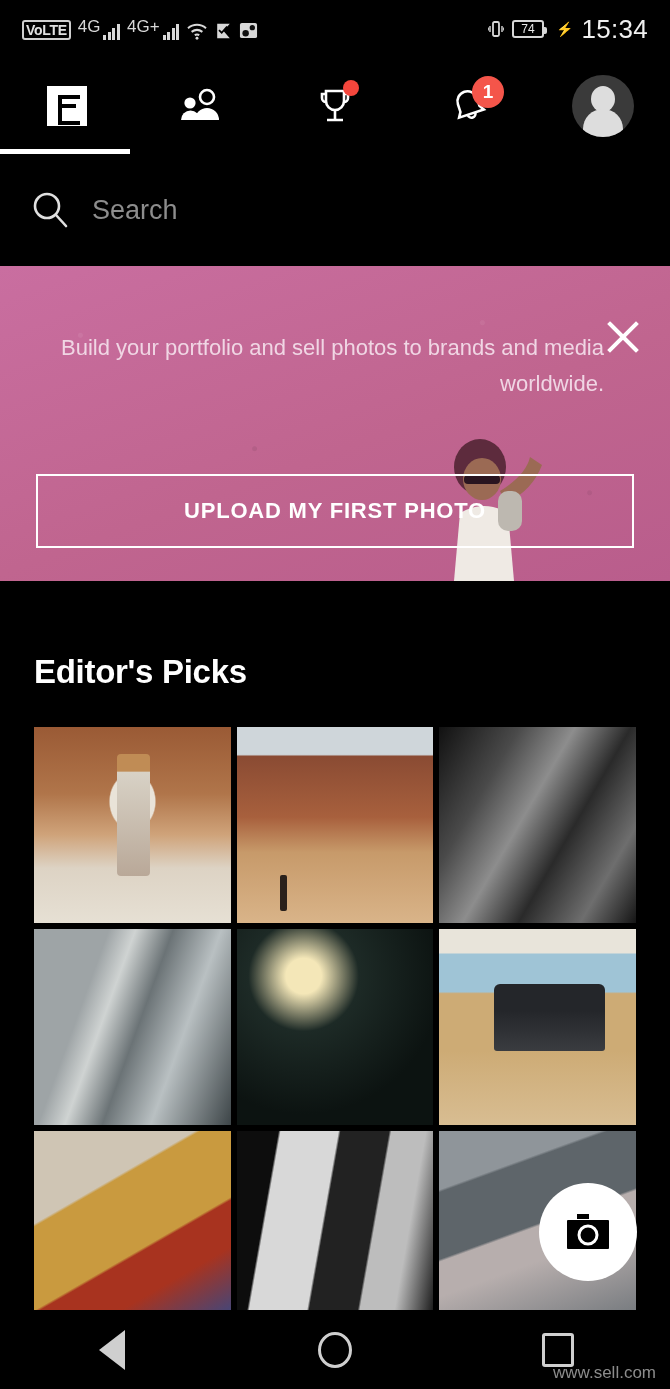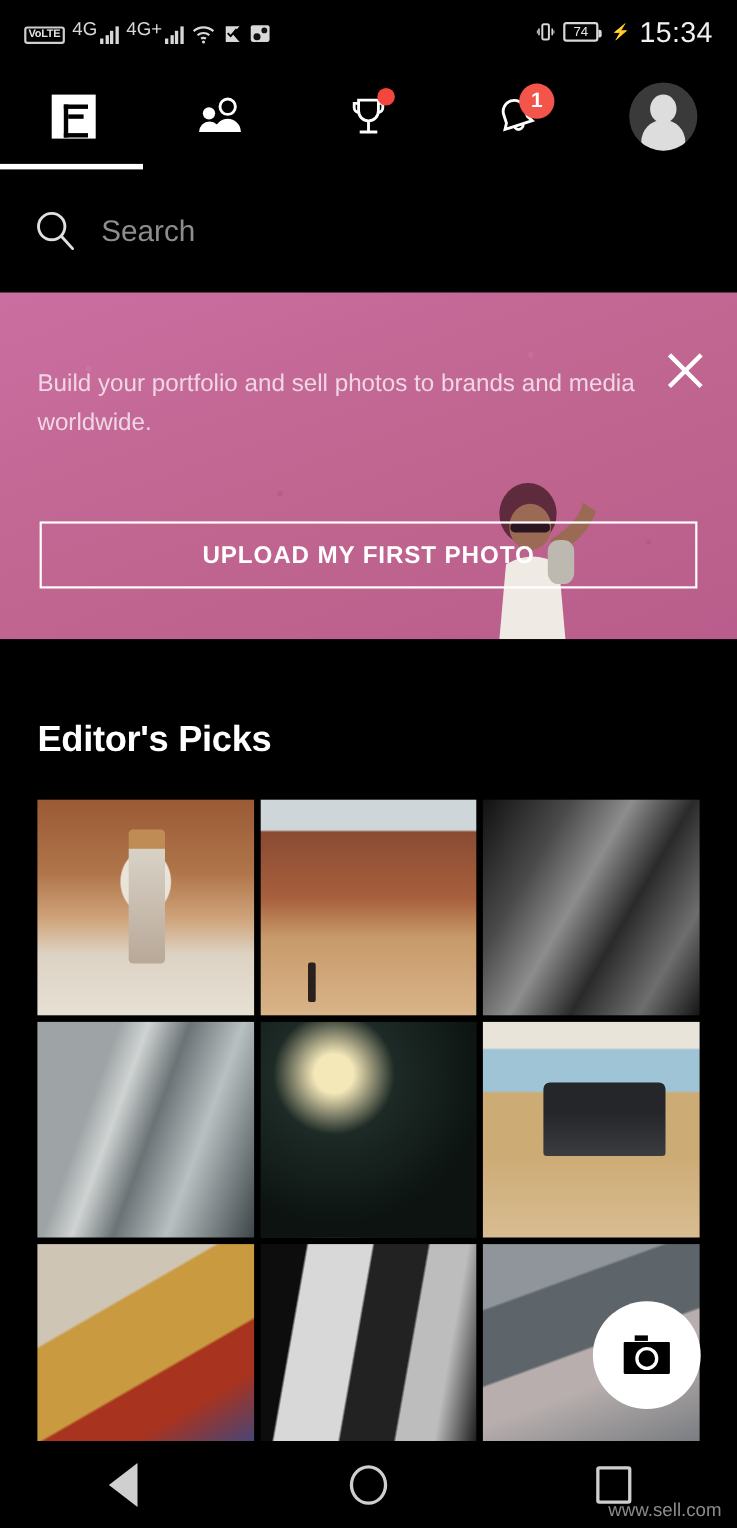--- a/index.html
+++ b/index.html
@@ -13,21 +13,21 @@
 
   
   .statusbar {
     height: 58px; display: flex; align-items: center;
     padding: 0 22px; color: #d8d8d8;
   }
   .sb-left { display: flex; align-items: flex-end; gap: 7px; flex: 1; }
   .sb-right { display: flex; align-items: center; gap: 8px; }
   .volte {
     border: 2px solid #cfcfcf; border-radius: 3px;
-    font-size: 10px; font-weight: bold; letter-spacing: -.3px;
+    font-size: 14px; font-weight: bold; letter-spacing: -.3px;
     padding: 1px 2px; color: #e2e2e2; line-height: 1;
   }
   .signal { display: flex; align-items: flex-end; gap: 3px; }
   .sig-label { font-size: 17px; line-height: 1; margin-bottom: 5px; color: #d8d8d8; }
   .bars { display: flex; align-items: flex-end; gap: 1.5px; height: 17px; }
   .bars i { width: 3px; background: #d8d8d8; display: block; }
   .bars i:nth-child(1) { height: 5px; }
   .bars i:nth-child(2) { height: 8px; }
   .bars i:nth-child(3) { height: 12px; }
   .bars i:nth-child(4) { height: 16px; }
@@ -129,28 +129,28 @@
   }
   .promo-person {
     position: absolute; right: 96px; bottom: 0; width: 180px; height: 150px;
   }
   .promo-content { position: relative; padding: 50px 34px 0; }
   .promo-title {
     color: #fff; font-size: 34px; font-weight: bold; letter-spacing: -.3px;
   }
   .promo-sub {
     color: #f0d6e4; font-size: 22px; line-height: 1.65; margin-top: 14px;
-    max-width: 570px; font-weight: 300;
+    max-width: 570px; font-weight: 300; text-align: right;
   }
   .promo-close {
     position: absolute; right: 24px; top: 48px;
     width: 46px; height: 46px; cursor: pointer;
   }
   .promo-btn {
-    position: absolute; left: 36px; right: 36px; top: 208px; height: 61px;
+    position: absolute; left: 36px; right: 36px; top: 208px; height: 74px;
     border: 2px solid #fff; color: #fff; font-size: 22px; font-weight: bold;
     letter-spacing: .8px; display: flex; align-items: center;
     justify-content: center; background: transparent; cursor: pointer;
     font-family: "Liberation Sans", sans-serif;
   }
 
   
   .section-title {
     color: #fff; font-size: 33px; font-weight: bold;
     padding: 72px 0 0 34px; letter-spacing: -.3px;

